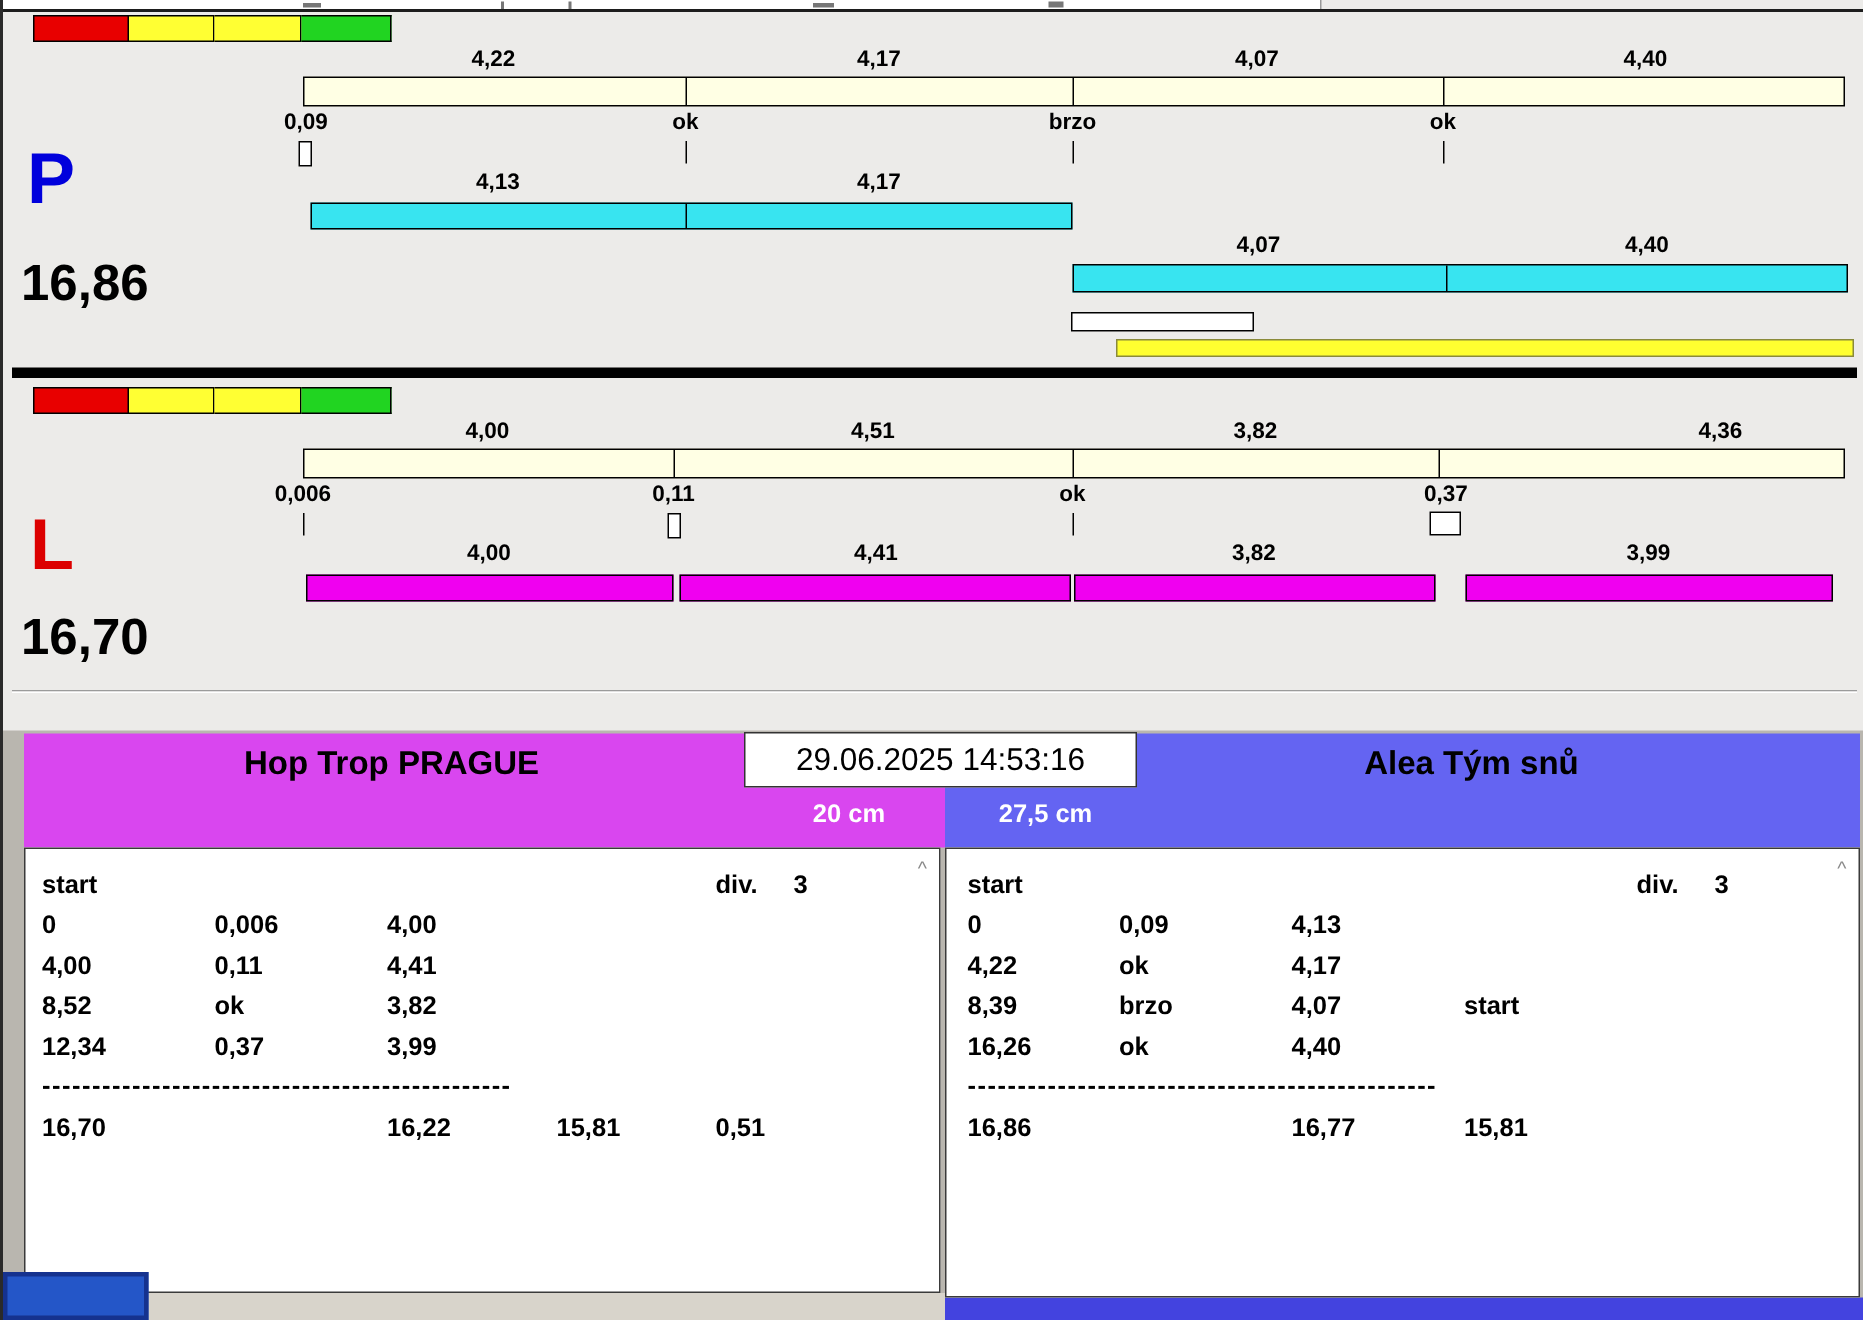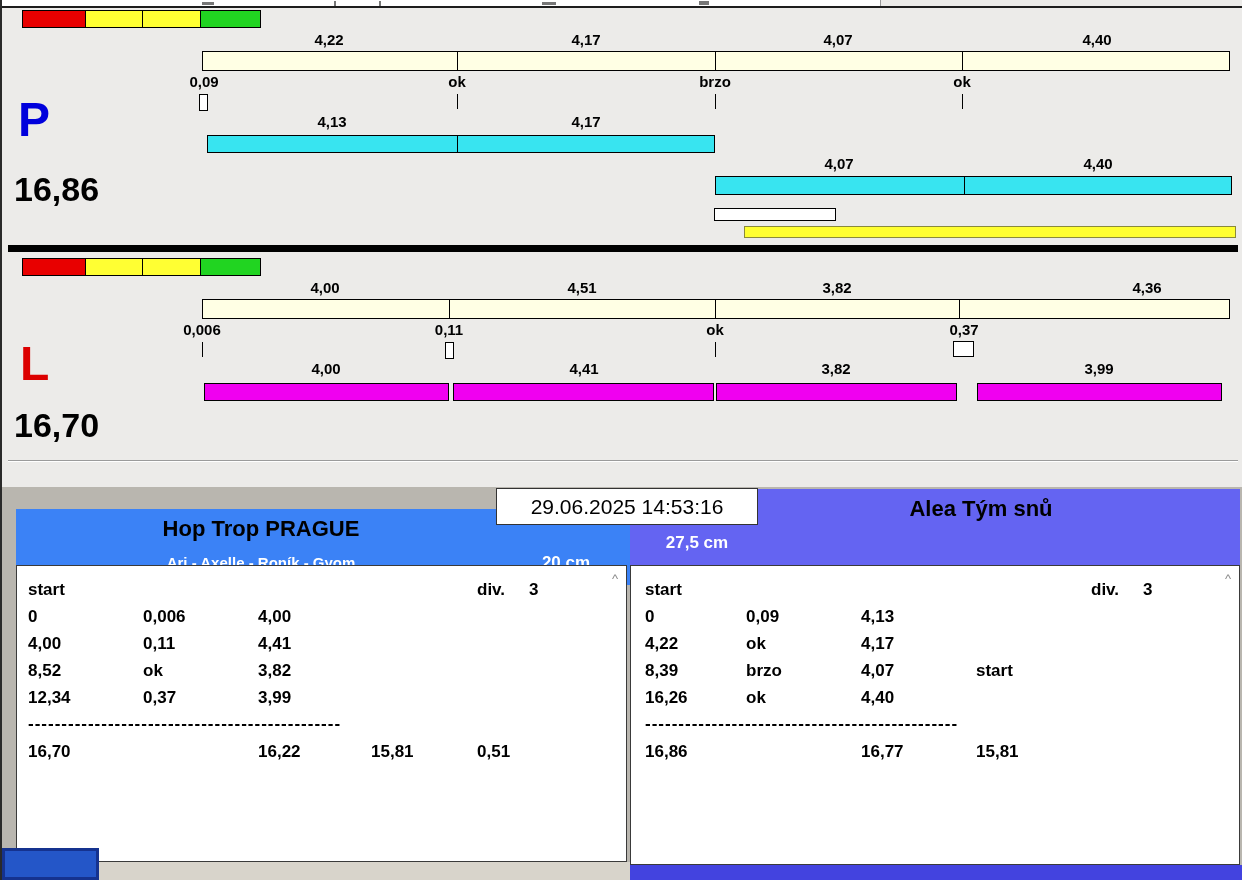--- a/index.html
+++ b/index.html
@@ -130,23 +130,22 @@
   <div class="bar" style="left: 451px; top: 383px; width: 261px; height: 18px; background-color: rgb(240, 0, 240);"></div>
   <div class="bar" style="left: 714px; top: 383px; width: 241px; height: 18px; background-color: rgb(240, 0, 240);"></div>
   <div class="bar" style="left: 975px; top: 383px; width: 245px; height: 18px; background-color: rgb(240, 0, 240);"></div>
 
   <div class="lane-total" style="left:12px;top:408px">16,70</div>
 
   <div class="abs" style="left:6px;top:460px;width:1230px;height:2px;border-top:1px solid #9b9b9b;border-bottom:1px solid #fff"></div>
 
   <div class="abs" style="left:0;top:487px;width:1242px;height:393px;background:#B9B6AF"></div>
 
-  <div class="hdr" style="left: 14px; top: 489px; width: 614px; background-color: #3b82f6; margin-top: 20px;">
+  <div class="hdr" style="left: 14px; top: 489px; width: 614px; background-color: #d946ef;">
     <div class="team-name" style="left:0;top:7px;width:490px">Hop Trop PRAGUE</div>
-    <div class="team-members" style="left:0;top:45px;width:490px">Ari - Axelle - Roník - Gyom</div>
     <div class="team-height" style="left:490px;top:44px;width:120px">20 cm</div>
   </div>
 
   <div class="hdr" style="left: 628px; top: 489px; width: 610px; background-color: rgb(100, 100, 242);">
     <div class="team-name" style="left:76px;top:7px;width:550px">Alea Tým snů</div>
     <div class="team-height" style="left:6px;top:44px;width:122px">27,5 cm</div>
   </div>
 
   <div class="datebox">
     <span>29.06.2025 14:53:16</span>

